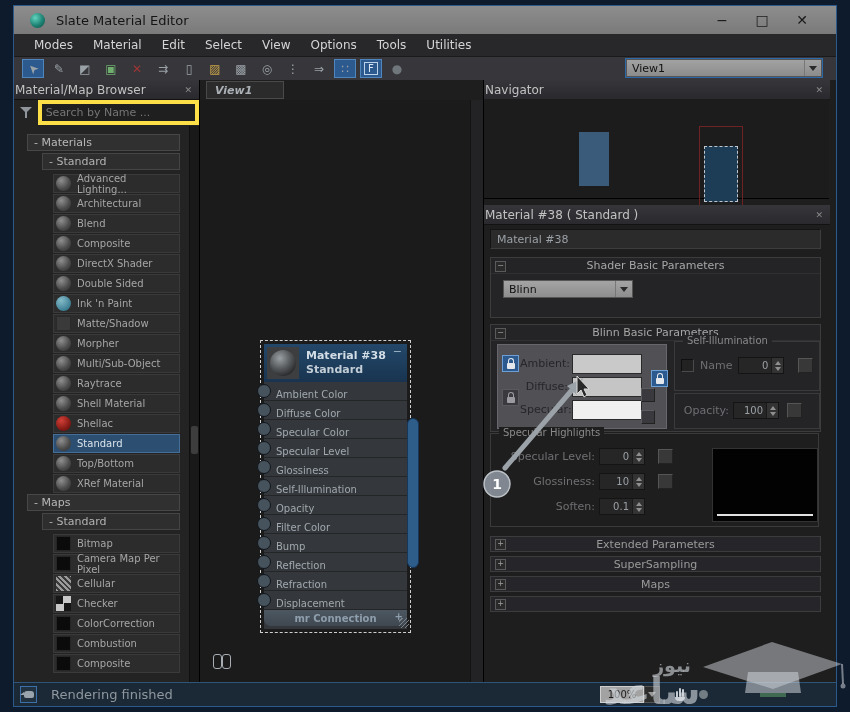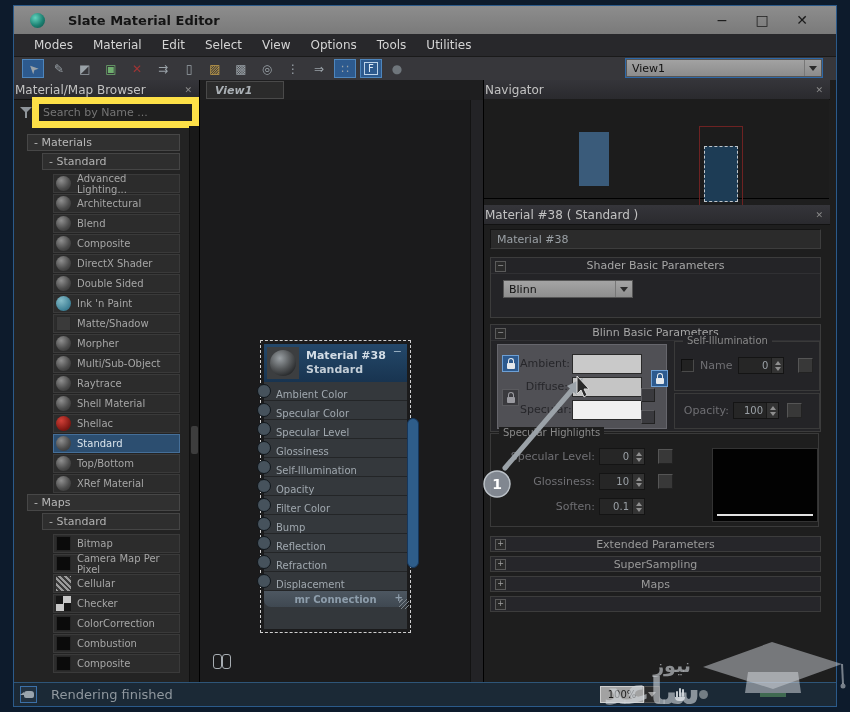--- a/index.html
+++ b/index.html
@@ -5,21 +5,21 @@
   html,body{margin:0;padding:0;background:#0d1b2c;}
   #app{position:relative;width:850px;height:712px;background:#0d1b2c;overflow:hidden;
        font-family:"DejaVu Sans","Liberation Sans",sans-serif;-webkit-font-smoothing:antialiased;}
   #window{position:absolute;left:14px;top:6px;width:822px;height:700px;background:#1f1f1f;
           box-shadow:0 0 0 1px #2b5a8a;}
   
   #titlebar{position:absolute;left:0;top:0;right:0;height:28px;background:linear-gradient(#8d8d8d,#7a7a7a);
             display:flex;align-items:center;color:#141414;font-size:13px;}
   #appicon{width:15px;height:15px;border-radius:50%;margin-left:16px;
            background:radial-gradient(circle at 35% 32%,#63d2bd,#1d8273 55%,#0d4d44);}
-  #apptitle{margin-left:23px;font-weight:bold;}
+  #apptitle{margin-left:11px;}
   .winbtn{width:40px;text-align:center;font-size:14px;color:#1a1a1a;cursor:default;}
   #btn-min{margin-left:auto;}
   #btn-close{margin-right:14px;}
   
   #menubar{position:absolute;left:0;top:28px;right:0;height:22px;background:#28282b;display:flex;
            align-items:center;padding-left:10px;border-bottom:1px solid #1a1a1a;}
   .mitem{color:#d4d4d4;font-size:12px;padding:0 10px;}
   
   #toolbar{position:absolute;left:0;top:51px;right:0;height:23px;background:#37373b;
            border-bottom:1px solid #141414;display:flex;align-items:center;}
@@ -45,21 +45,21 @@
   #leftpanel{position:absolute;left:0;top:74px;width:186px;height:603px;background:#232323;
              border-right:1px solid #000;box-sizing:border-box;}
   .phead{height:19px;background:linear-gradient(#35353a,#2a2a2e);border-bottom:1px solid #121212;
          display:flex;align-items:center;color:#c2c2c2;font-size:12px;padding-left:1px;}
   .phead .pclose{margin-left:auto;margin-right:7px;font-size:9px;color:#8a8a8a;}
   #searchrow{position:absolute;left:0;top:19px;right:0;height:26px;display:flex;align-items:center;}
   #funnel{width:12px;height:12px;margin-left:6px;position:relative;}
   #funnel:before{content:"";position:absolute;left:0;top:1px;border-left:6px solid transparent;
                  border-right:6px solid transparent;border-top:6px solid #8f959a;}
   #funnel:after{content:"";position:absolute;left:5px;top:6px;width:2px;height:6px;background:#8f959a;}
-  #searchinput{margin-left:6px;width:150px;height:17px;background:#1f1f1f;border:7px solid #fde047;
+  #searchinput{margin-left:6px;width:150px;height:17px;background:#1f1f1f;border:4px solid #fde047;
                color:#9a9a9a;font-size:11px;padding:0 4px;font-family:inherit;}
   #browserlist{position:absolute;left:0;top:46px;right:9px;bottom:0;overflow:hidden;padding-top:8px;}
   .brow{display:flex;align-items:center;box-sizing:border-box;}
   .row-group{height:17px;margin:0 10px 2px 13px;background:#303030;border:1px solid #474747;
              color:#b8b8b8;font-size:11px;padding-left:6px;}
   .row-subgroup{height:17px;margin:2px 10px 4px 28px;background:#2e2e2e;border:1px solid #454545;
                 color:#b2b2b2;font-size:11px;padding-left:6px;}
   .row-item{height:19px;margin:0 10px 1px 39px;background:#2c2c2c;border:1px solid #3a3a3a;
             color:#a6a6a6;font-size:10px;gap:6px;padding-left:2px;}
   .row-item.selected{background:#2c4e70;border-color:#456f99;color:#dae4ec;}
@@ -474,20 +474,24 @@
             </span>
             <span id="nodemin">−</span>
           </div>
           <div id="nodeslots">
 
               <div class="slot">
                 <span class="socket"></span>
                 <span class="slabel">Ambient Color</span>
               </div>
 
+              <div class="slot">
+                <span class="socket"></span>
+                <span class="slabel">Diffuse Color</span>
+              </div>
 
               <div class="slot">
                 <span class="socket"></span>
                 <span class="slabel">Specular Color</span>
               </div>
 
               <div class="slot">
                 <span class="socket"></span>
                 <span class="slabel">Specular Level</span>
               </div>

